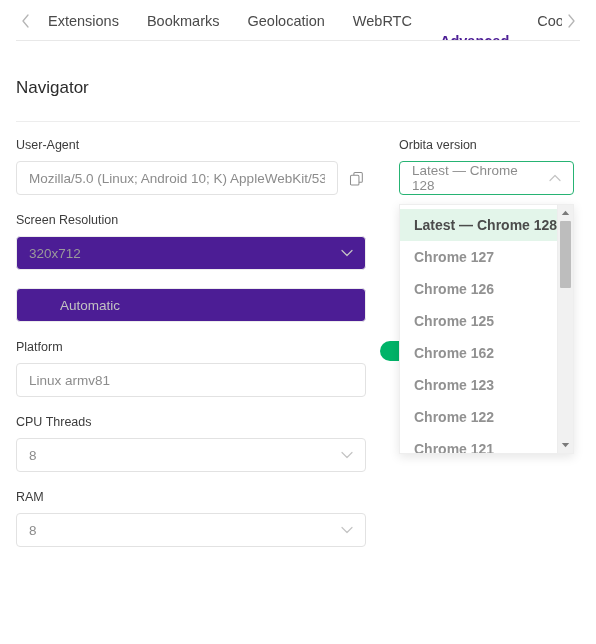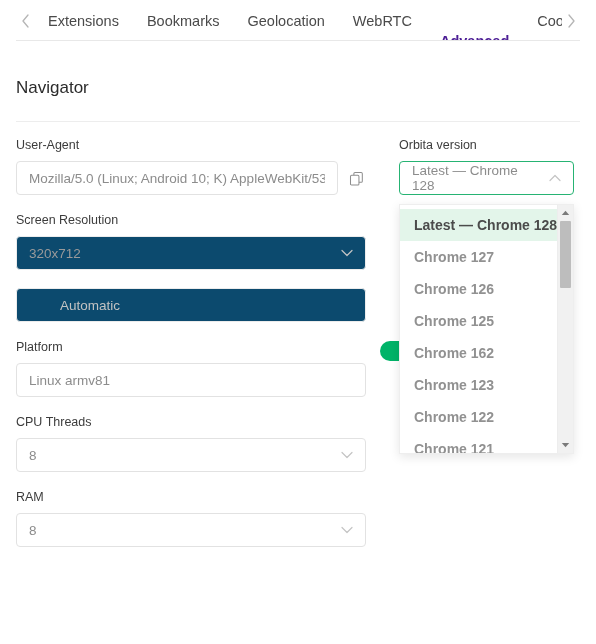--- a/index.html
+++ b/index.html
@@ -137,21 +137,21 @@
     align-items: center;
     padding: 0 12px;
     font-size: 13.5px;
     color: #8c8c8c;
     overflow: hidden;
     white-space: nowrap;
     flex: 1 1 auto;
     cursor: text;
   }
   .input.disabled {
-    background: #0c4a6e;
+    background: #4c1d95;
     border-color: #ececec;
     color: #9a9a9a;
     cursor: default;
   }
   .input.placeholder { color: #c2c2c2; padding-left: 43px; }
   .input .value {
     overflow: hidden;
     text-overflow: clip;
     white-space: nowrap;
     flex: 1 1 auto;

